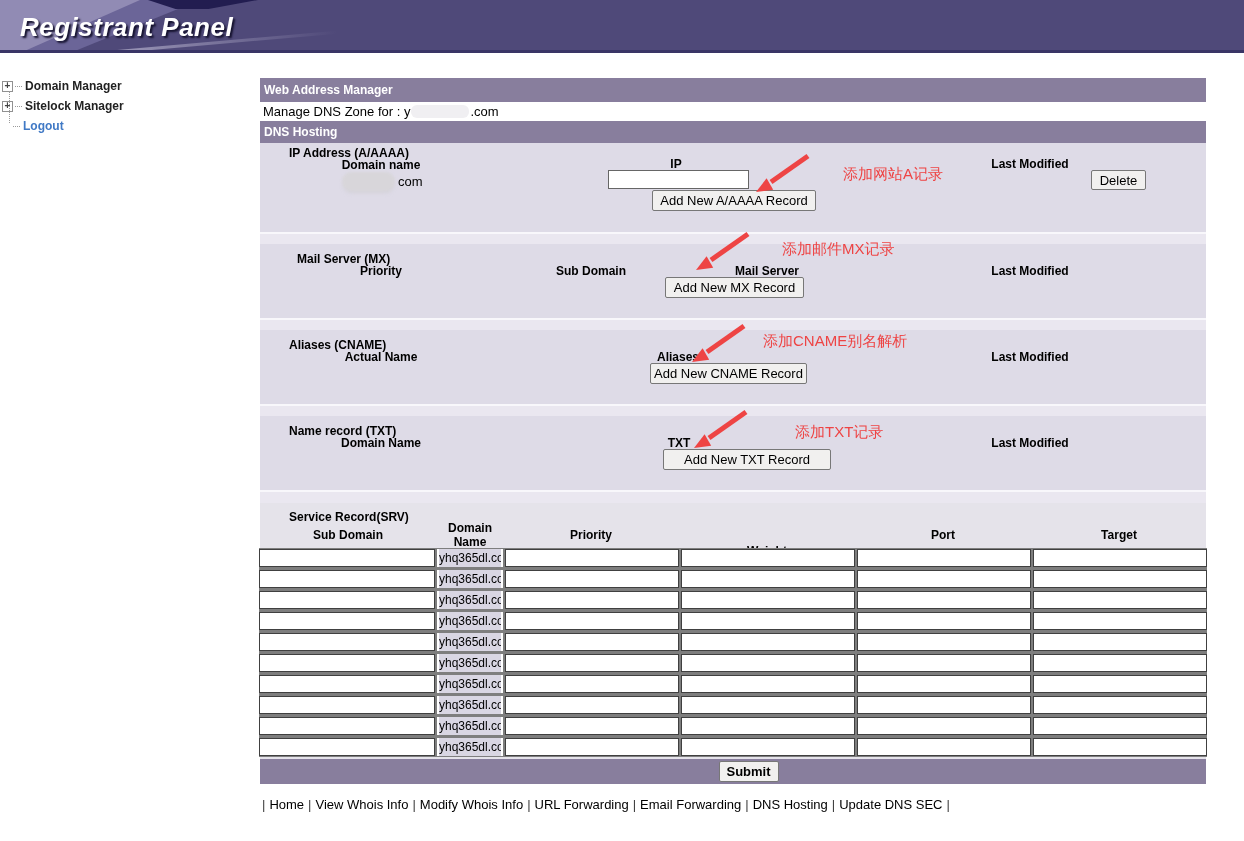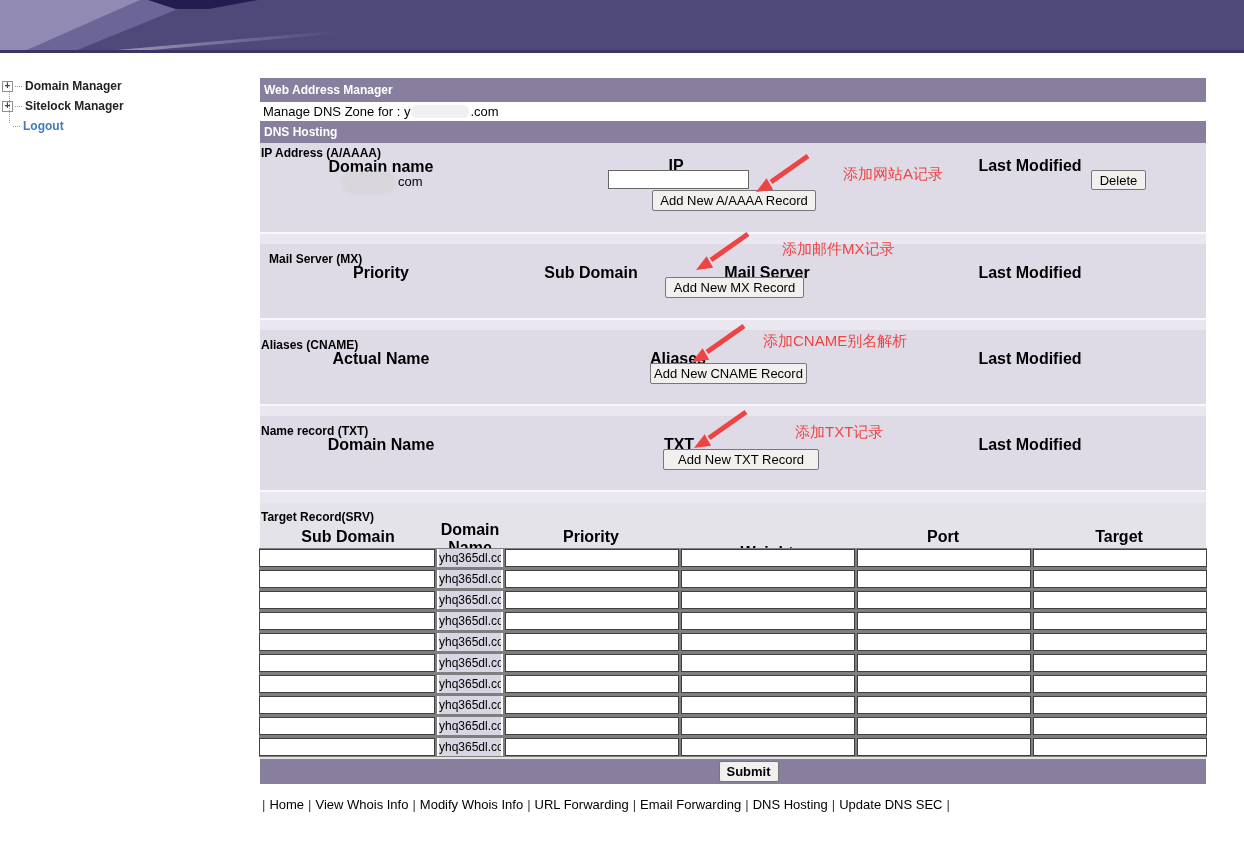--- a/index.html
+++ b/index.html
@@ -30,22 +30,22 @@
   .logout { color:#4079c5; cursor:pointer; }
 
   
   .bar { position:absolute; left:260px; width:946px; background:#887e9d; color:#fff;
          font-size:12px; font-weight:bold; display:flex; align-items:center; padding-left:4px; }
   .zonerow { position:absolute; left:260px; top:102px; width:946px; height:19px; background:#fff; color:#000;
              font-size:13px; display:flex; align-items:center; padding-left:3px; }
   .sec { position:absolute; left:260px; width:946px; background:#dedbe7; }
   .gap { position:absolute; left:260px; width:946px; background:#eae7f0; border-top:2px solid #f8f7fb; }
 
-  .lbl  { position:absolute; font-size:12px; font-weight:bold; color:#000; }
-  .lblc { position:absolute; font-size:16px; font-weight:bold; color:#000; width:120px; text-align:center; }
+  .lbl  { position:absolute; font-size:12px; font-weight:bold; color:#000;padding-left:28px; }
+  .lblc { position:absolute; font-size:12px; font-weight:bold; color:#000; width:120px; text-align:center; }
   .plain{ position:absolute; font-size:13px; color:#000; }
 
   .blob  { position:absolute; left:342px; top:172px; width:53px; height:19px; background:#d8d6da;
            border-radius:9px; filter:blur(1px); box-shadow:0 3px 4px -2px #cfcdd2; }
   .zblob { display:inline-block; width:58px; height:13px; background:#f0eff2; border-radius:6px;
            filter:blur(.6px); margin:0 1px; }
 
   .btn { position:absolute; background:#f1f0ef; border:1px solid #777; border-radius:2px;
          font-size:13px; color:#000; font-family:"Liberation Sans",sans-serif; cursor:pointer;
          text-align:center; padding:0; }
@@ -74,20 +74,21 @@
 </head>
 <body>
 
 <div class="page">
 
   <div class="hdr">
     <div class="d1"></div>
     <div class="d2"></div>
     <div class="d3"></div>
     <div class="d4"></div>
+    <div class="logo">Registrant Panel</div>
   </div>
 
   <div class="tree">
     <div class="vline"></div>
     <div class="trow">
       <span class="plusbox">+</span>
       <span class="stub"></span>
       <span>Domain Manager</span>
     </div>
     <div class="trow">
@@ -158,29 +159,29 @@
   <div class="lblc" style="left:970px;top:350px;">Last Modified</div>
   <div class="ann" style="left:763px;top:332px;">添加CNAME别名解析</div>
   <svg class="arrow" style="left:688px;top:322px;" viewBox="0 0 60 44">
     <line x1="56" y1="4" x2="19" y2="30" stroke="#ee4444" stroke-width="5"></line>
     <polygon points="4,40 14.6,26.3 21.2,37.7" fill="#ee4444"></polygon>
   </svg>
 
   <div class="lbl" style="left:261px;top:424px;">Name record (TXT)</div>
   <div class="lblc" style="left:321px;top:436px;">Domain Name</div>
   <div class="lblc" style="left:619px;top:436px;">TXT</div>
-  <button class="btn" style="left:663px;top:449px;width:156px;height:21px;">Add New TXT Record</button>
+  <button class="btn" style="left:663px;top:449px;width:168px;height:21px;">Add New TXT Record</button>
   <div class="lblc" style="left:970px;top:436px;">Last Modified</div>
   <div class="ann" style="left:795px;top:423px;">添加TXT记录</div>
   <svg class="arrow" style="left:690px;top:408px;" viewBox="0 0 60 44">
     <line x1="56" y1="4" x2="19" y2="30" stroke="#ee4444" stroke-width="5"></line>
     <polygon points="4,40 14.6,26.3 21.2,37.7" fill="#ee4444"></polygon>
   </svg>
 
-  <div class="lbl" style="left:261px;top:510px;">Target Record(SRV)</div>
+  <div class="lbl" style="left:261px;top:510px;">Service Record(SRV)</div>
   <div class="lblc" style="left:288px;top:528px;">Sub Domain</div>
   <div class="lblc" style="left:440px;top:521px;width:60px;">Domain Name</div>
   <div class="lblc" style="left:531px;top:528px;">Priority</div>
   <div class="lblc" style="left:707px;top:544px;">Weight</div>
   <div class="lblc" style="left:883px;top:528px;">Port</div>
   <div class="lblc" style="left:1059px;top:528px;">Target</div>
 
   <div class="srv-table">
     <div class="srv-row">
       <input class="cin c-sub" style="">

